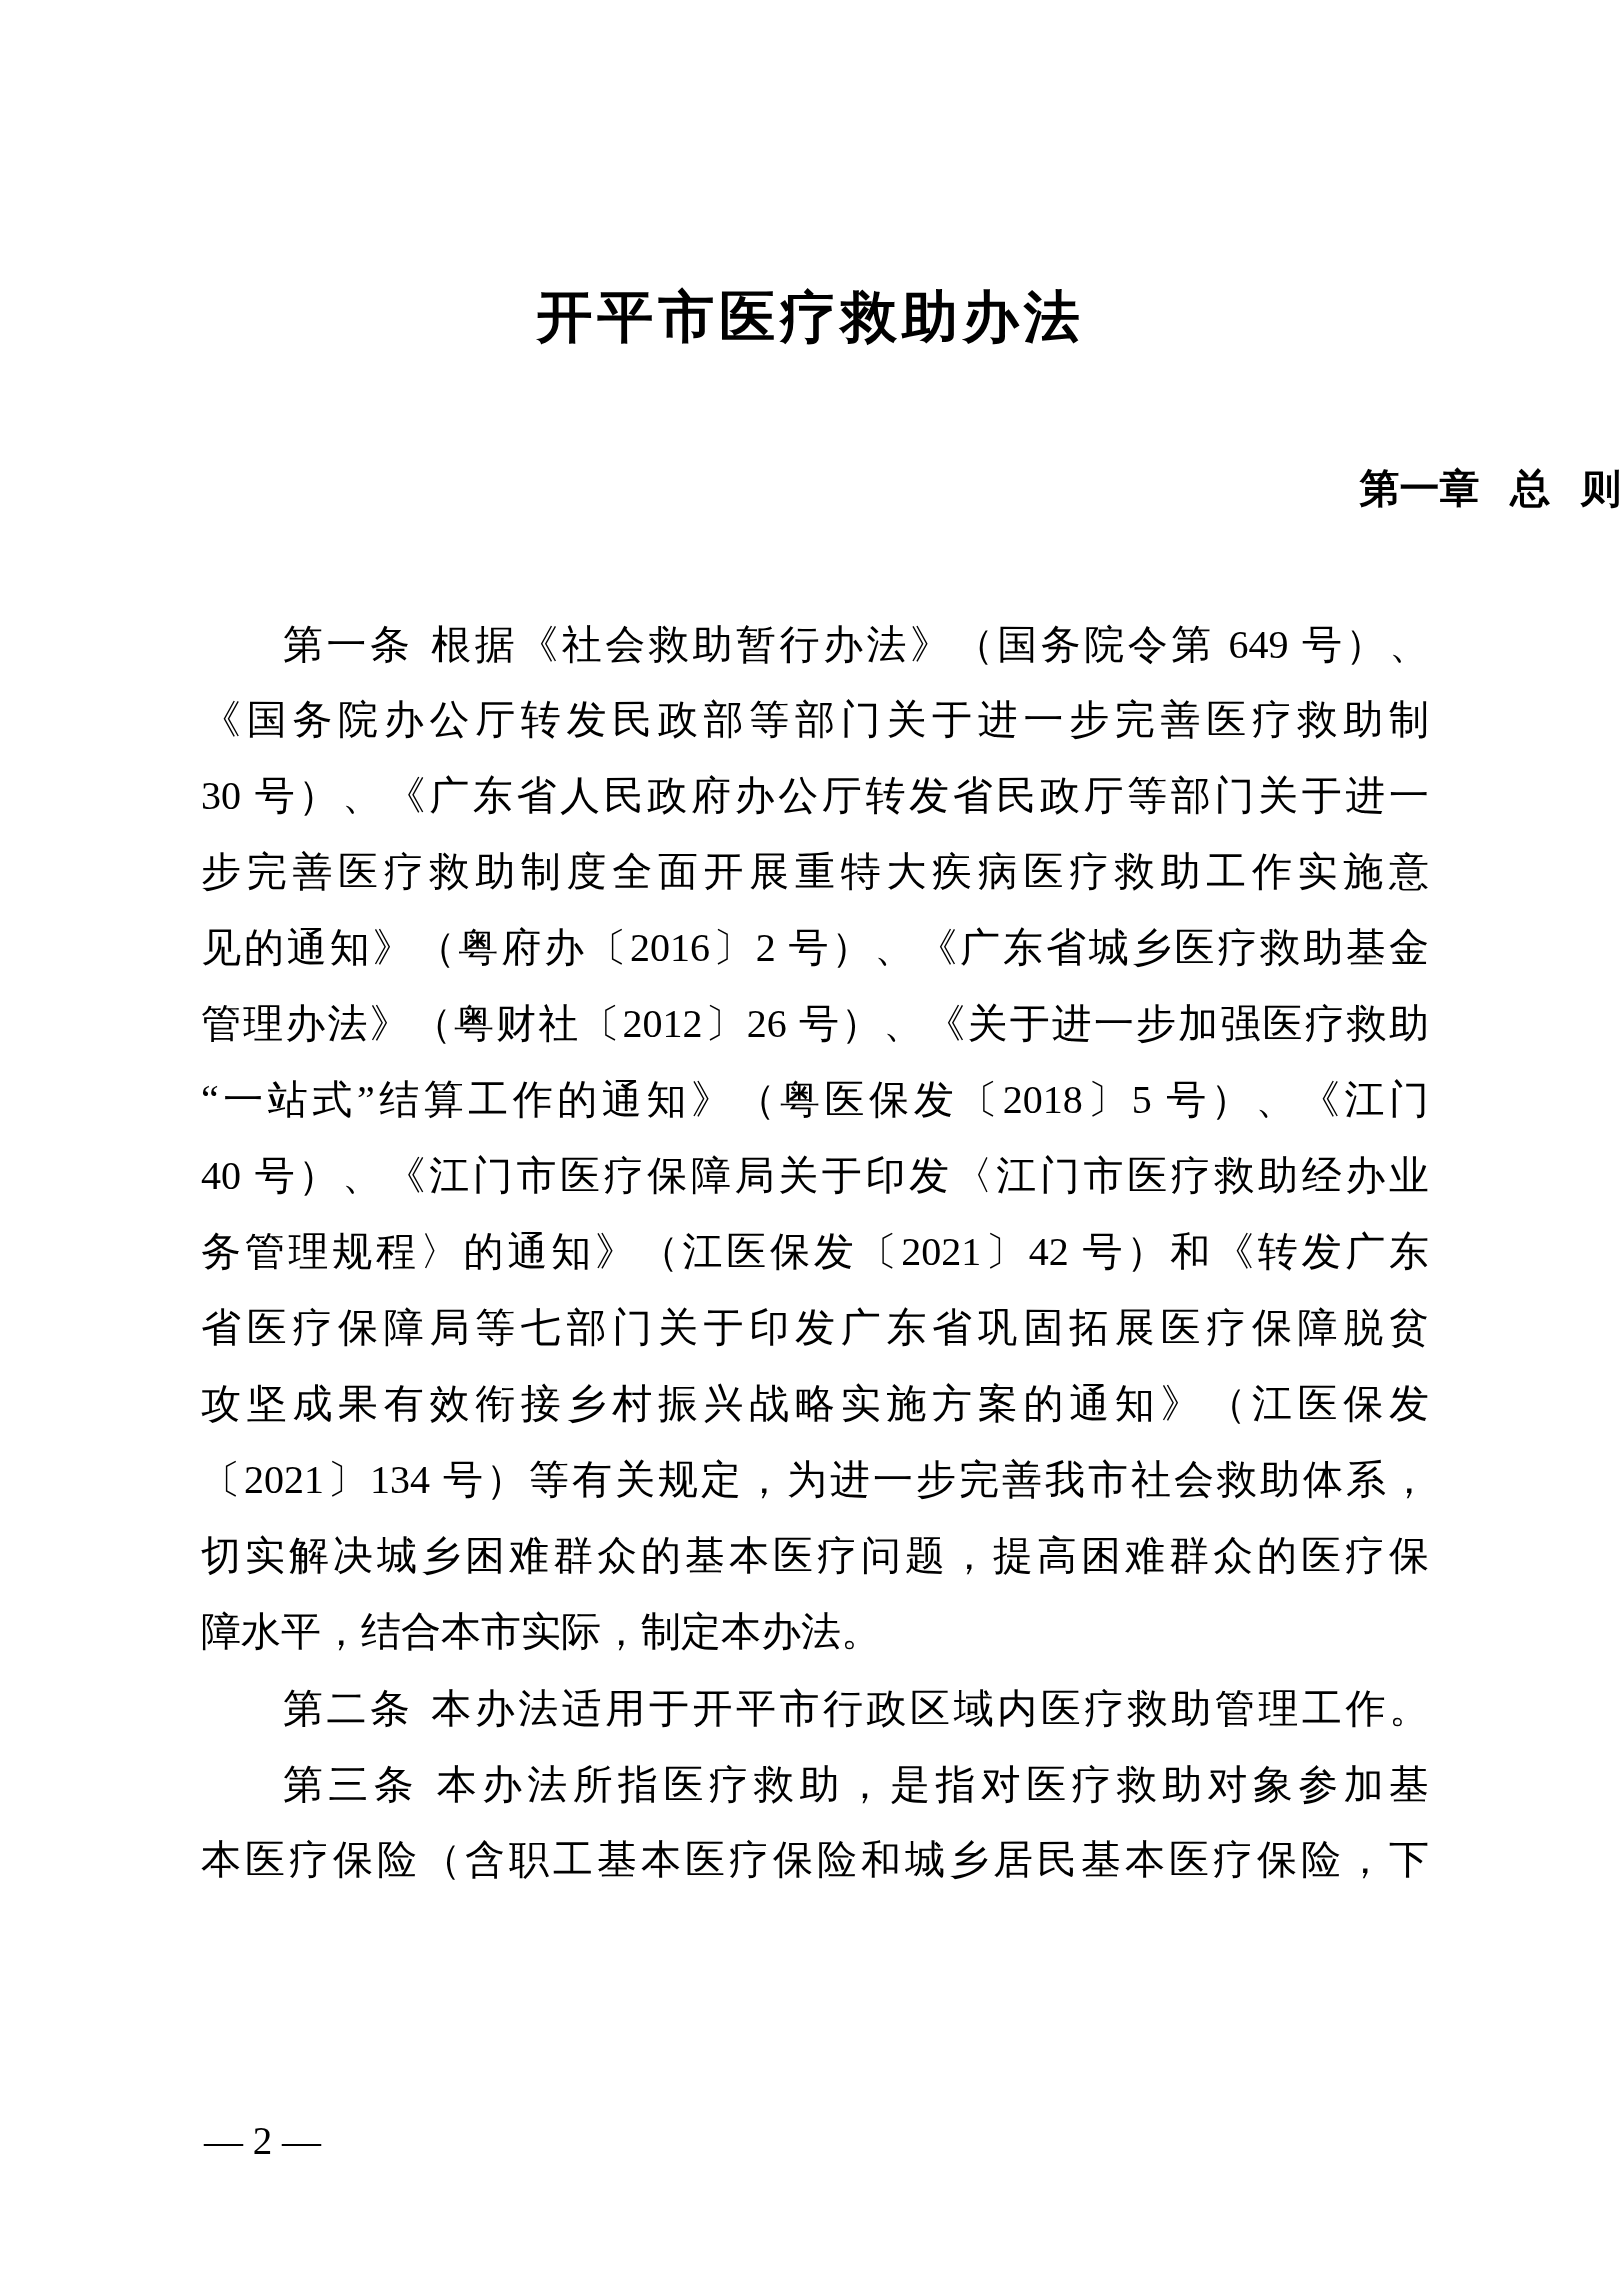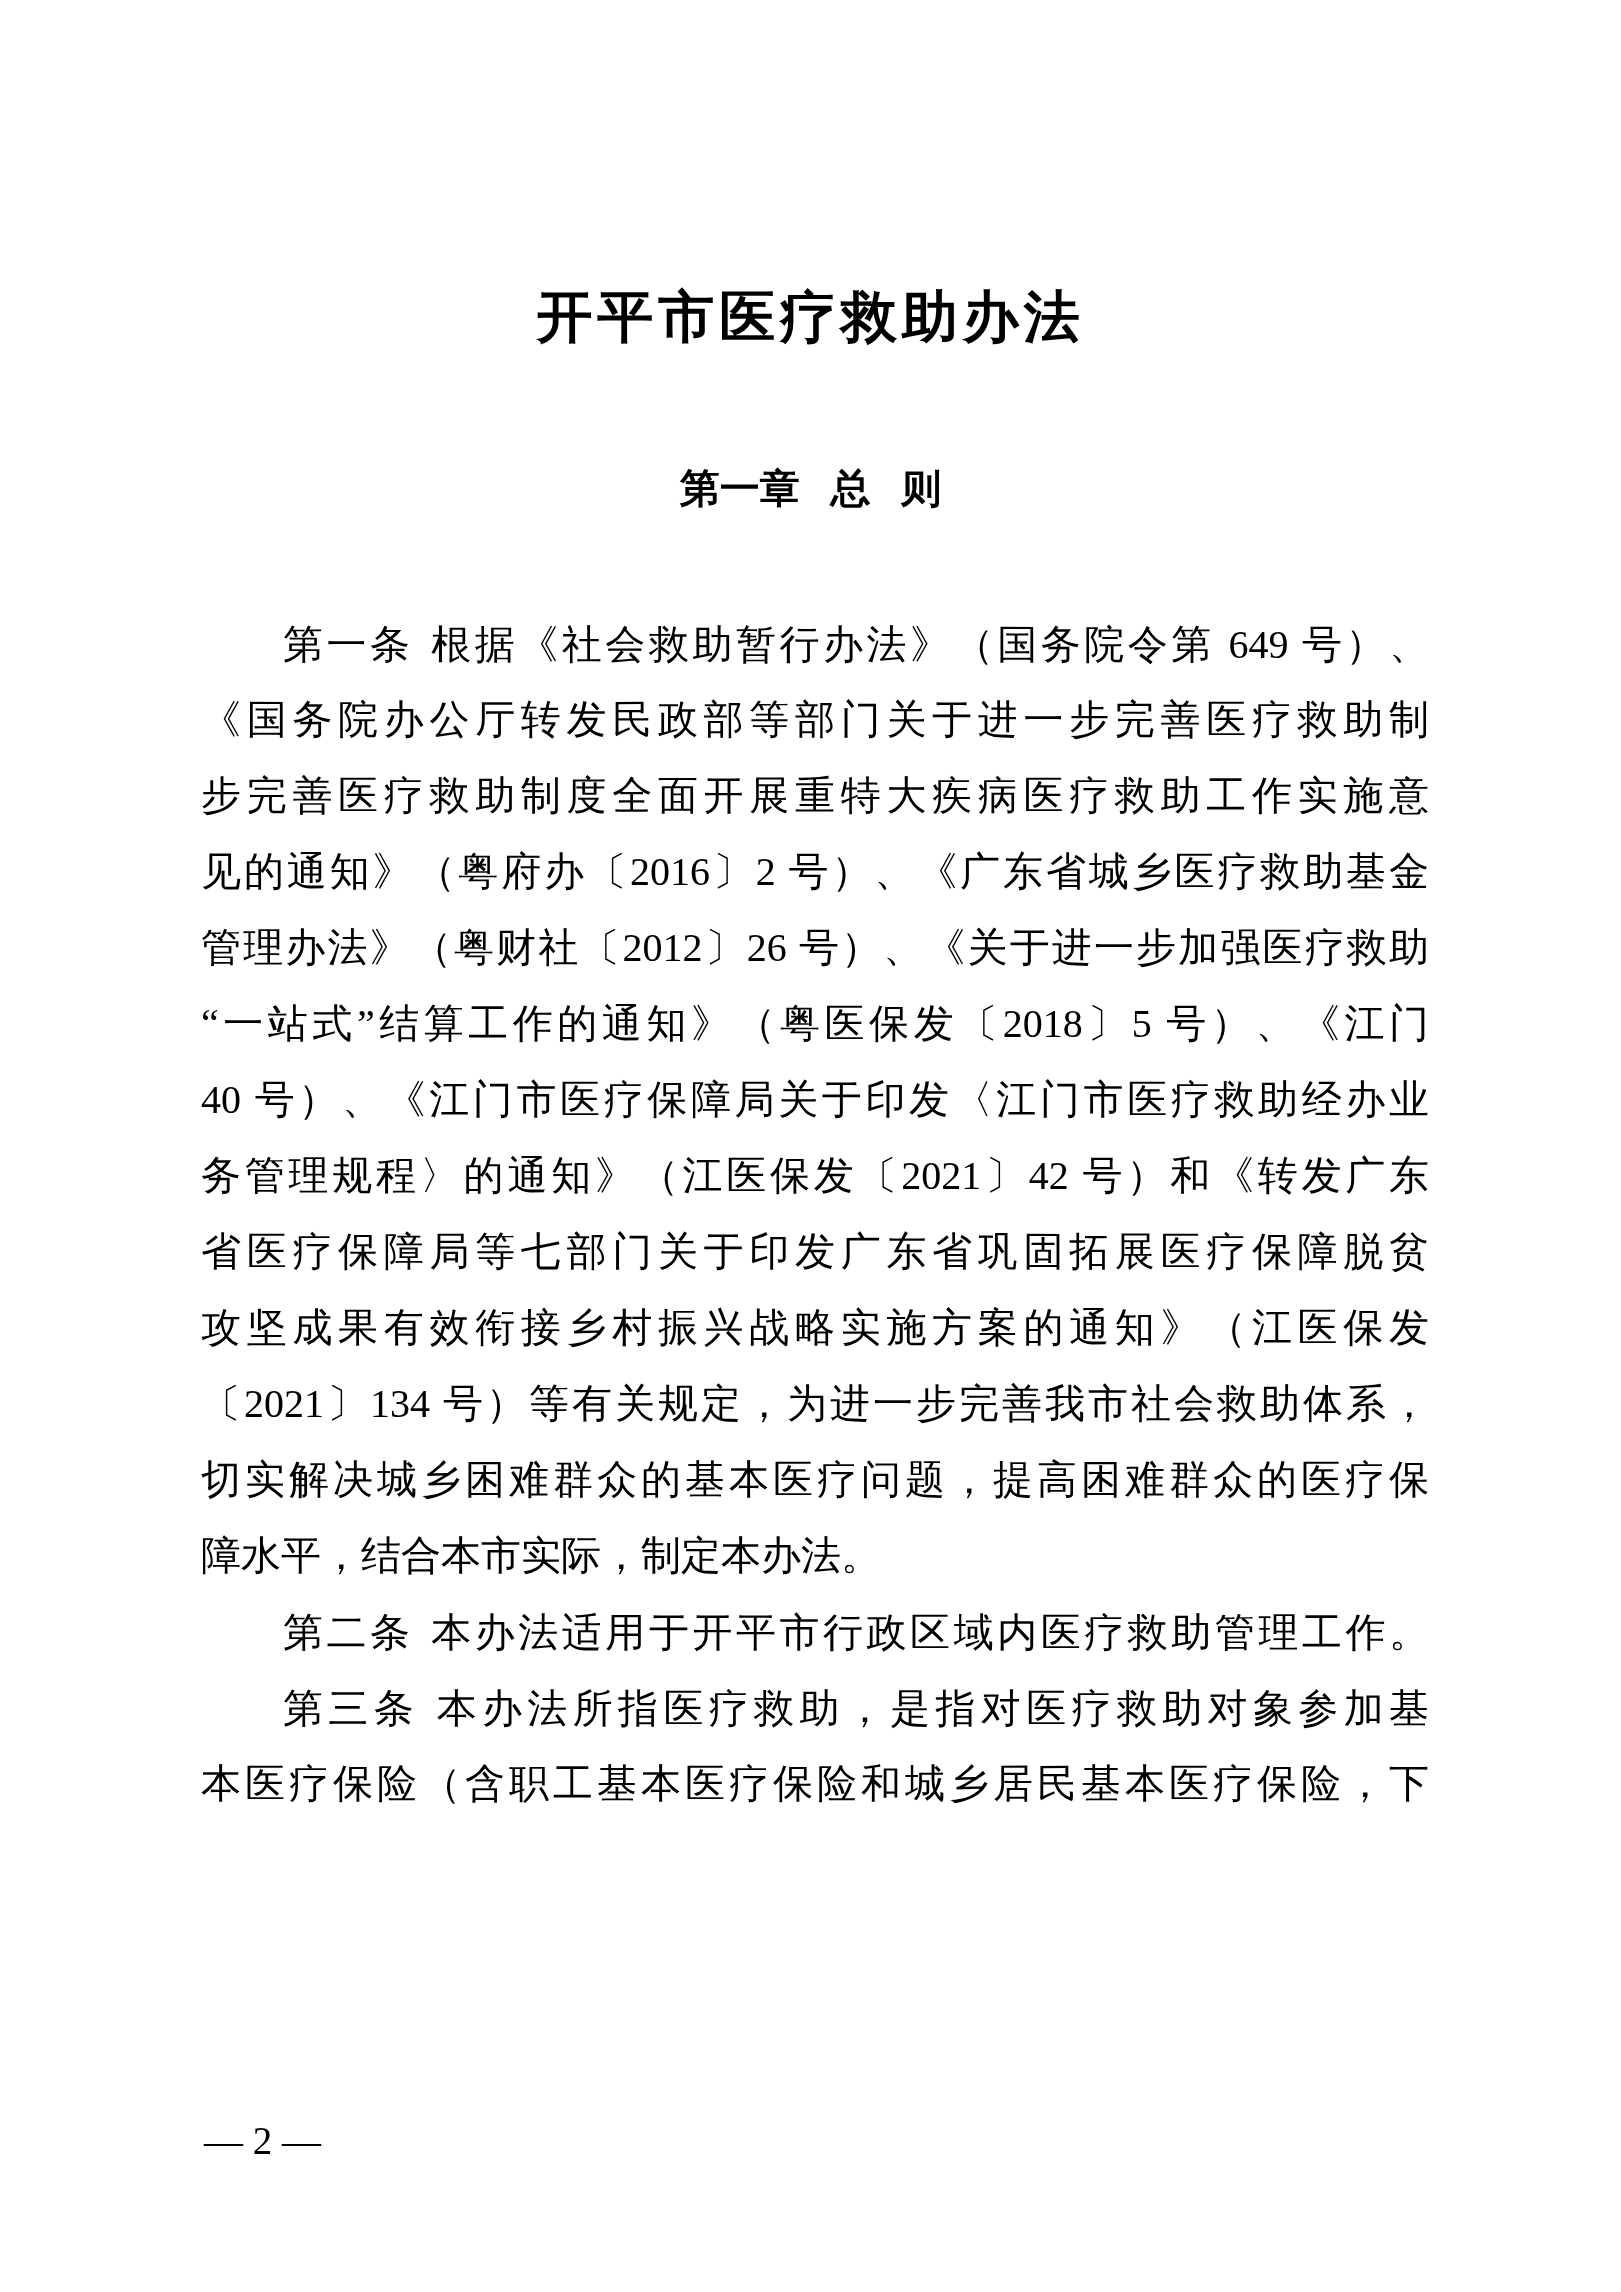--- a/index.html
+++ b/index.html
@@ -22,21 +22,21 @@
     line-height: 88px;
     font-weight: bold;
     letter-spacing: 4.9px;
     font-family: Liberation Mono, monospace;
   }
   .chapter-heading {
     position: absolute;
     top: 459px;
     left: 0;
     width: 100%;
-    text-align: center;
+    text-align: right;
     font-size: 40px;
     line-height: 59px;
     font-weight: bold;
     word-spacing: 19.6px;
     font-family: "Liberation Sans", sans-serif;
   }
   .body-text {
     position: absolute;
     top: 606px;
     left: 201px;
@@ -74,20 +74,21 @@
 
 <div class="page">
 
   <div class="doc-title">开平市医疗救助办法</div>
 
   <div class="chapter-heading">第一章 总 则</div>
 
   <div class="body-text">
     <div class="bl ind"><span class="lb">第一条</span><span>根据《社会救助暂行办法》（国务院令第 649 号）、</span></div>
     <div class="bl"><span>《国务院办公厅转发民政部等部门关于进一步完善医疗救助制</span></div>
+    <div class="bl"><span>30 号）、《广东省人民政府办公厅转发省民政厅等部门关于进一</span></div>
     <div class="bl"><span>步完善医疗救助制度全面开展重特大疾病医疗救助工作实施意</span></div>
     <div class="bl"><span>见的通知》（粤府办〔2016〕2 号）、《广东省城乡医疗救助基金</span></div>
     <div class="bl"><span>管理办法》（粤财社〔2012〕26 号）、《关于进一步加强医疗救助</span></div>
     <div class="bl"><span>“一站式”结算工作的通知》（粤医保发〔2018〕5 号）、《江门</span></div>
     <div class="bl"><span>40 号）、《江门市医疗保障局关于印发〈江门市医疗救助经办业</span></div>
     <div class="bl"><span>务管理规程〉的通知》（江医保发〔2021〕42 号）和《转发广东</span></div>
     <div class="bl"><span>省医疗保障局等七部门关于印发广东省巩固拓展医疗保障脱贫</span></div>
     <div class="bl"><span>攻坚成果有效衔接乡村振兴战略实施方案的通知》（江医保发</span></div>
     <div class="bl"><span>〔2021〕134 号）等有关规定，为进一步完善我市社会救助体系，</span></div>
     <div class="bl"><span>切实解决城乡困难群众的基本医疗问题，提高困难群众的医疗保</span></div>

